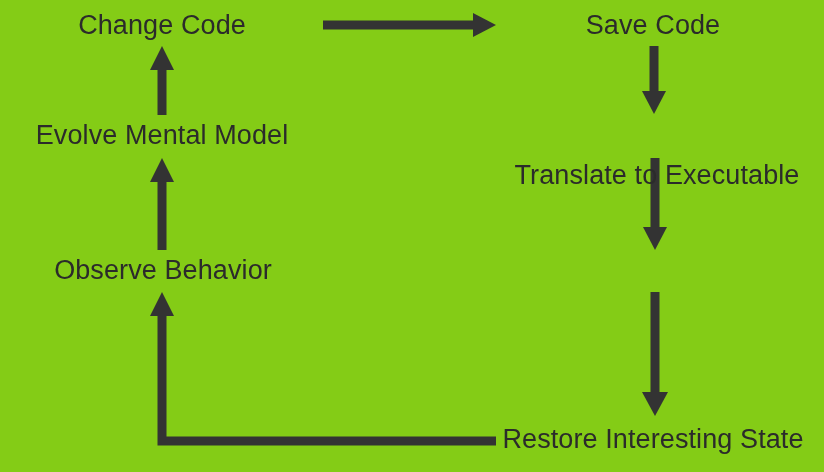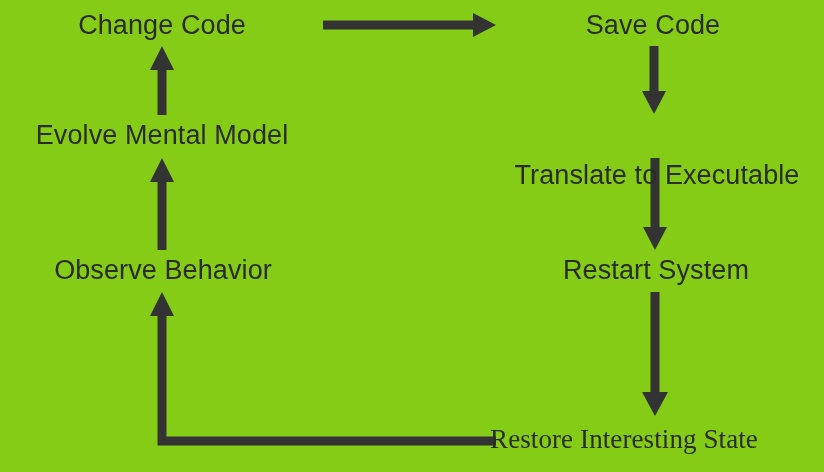--- a/index.html
+++ b/index.html
@@ -80,17 +80,16 @@
   <div class="node-label" style="left:162px; top:25px;">Change Code</div>
 
   <div class="node-label" style="left:163px; top:270px;">Observe Behavior</div>
 
   <div class="node-label" style="left:162px; top:135px;">Evolve Mental Model</div>
 
   <div class="node-label" style="left:653px; top:25px;text-align:center;">Save Code</div>
 
   <div class="node-label" style="left:657px; top:136px;margin-top:39px;">Translate to Executable</div>
 
-  <div class="node-label" style="left:656px; top:270px;">Restart System</div>
 
-  <div class="node-label" style="left:624px; top:439px;font-family:Liberation Serif, serif;">Restore Interesting State</div>
+  <div class="node-label" style="left:653px; top:439px;">Restore Interesting State</div>
 
 </div>
 
 </body></html>

